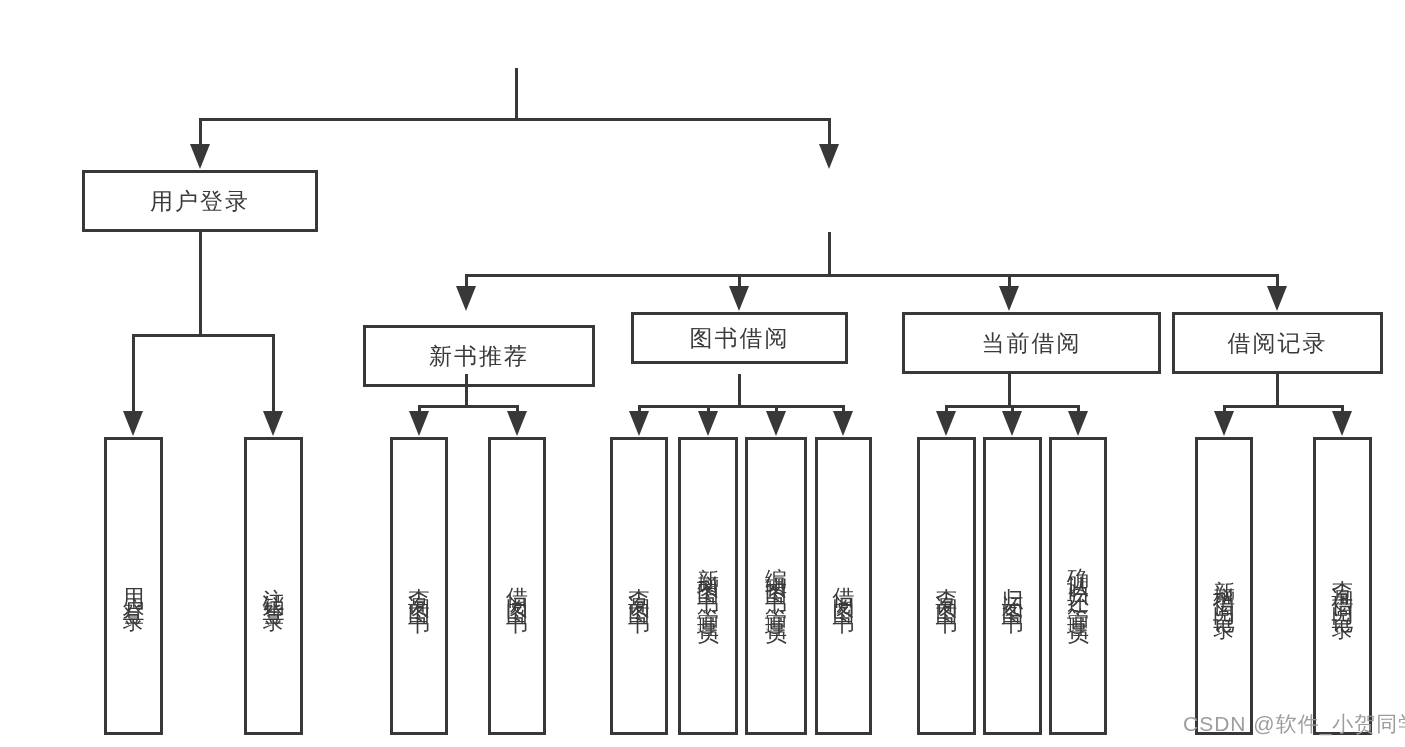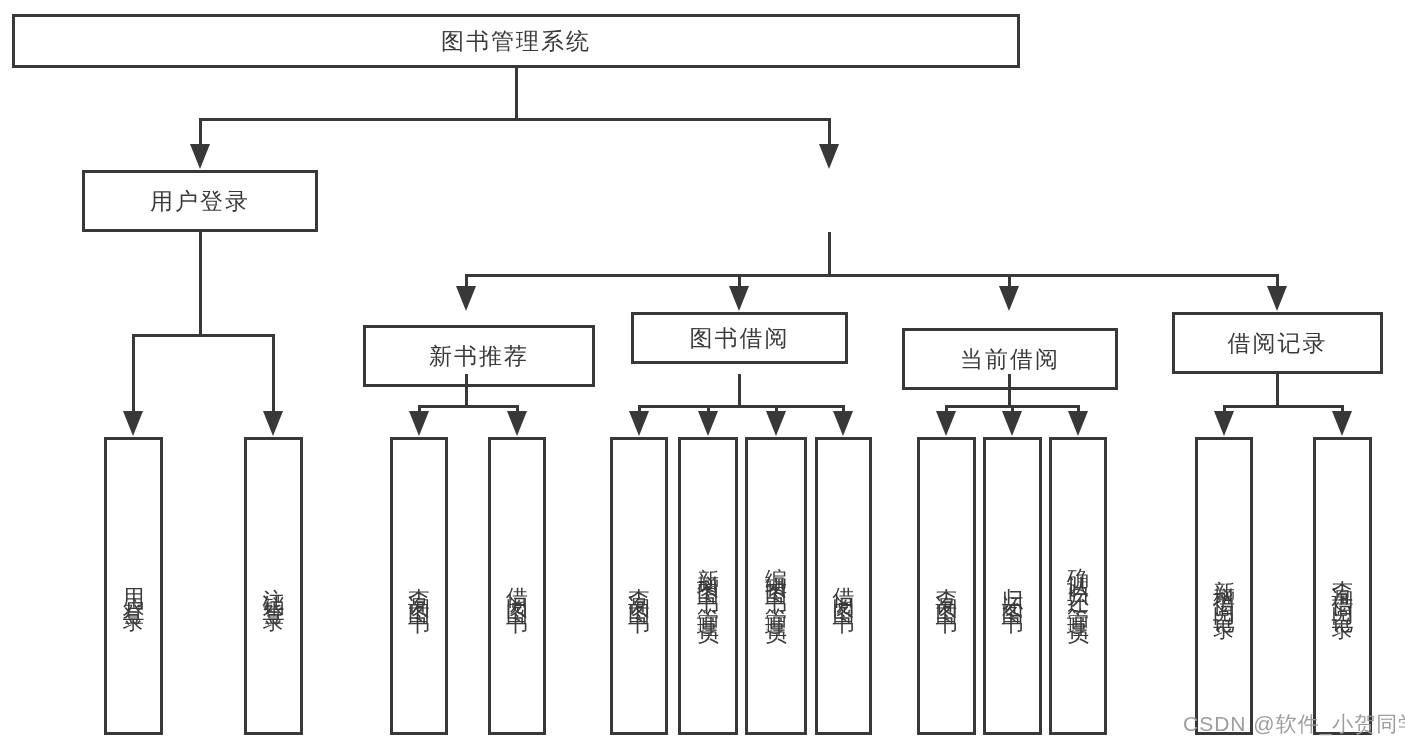--- a/index.html
+++ b/index.html
@@ -54,35 +54,32 @@
     letter-spacing:1px;
     white-space:nowrap;
     z-index:5;
   }
 </style>
 </head>
 <body>
 
 <div id="stage">
 
-  <div class="box hbox" style="left:12px;top:14px;width:1008px;height:54px">
-    <span>图书管理系统</span>
-  </div>
 
   <div class="box hbox" style="left:82px;top:170px;width:236px;height:62px">
     <span>用户登录</span>
   </div>
 
   <div class="box hbox" style="left:363px;top:325px;width:232px;height:62px">
     <span>新书推荐</span>
   </div>
   <div class="box hbox" style="left:631px;top:312px;width:217px;height:52px">
     <span>图书借阅</span>
   </div>
-  <div class="box hbox" style="left:902px;top:328px;width:216px;height:62px">
+  <div class="box hbox" style="left:902px;top:312px;width:259px;height:62px">
     <span>当前借阅</span>
   </div>
   <div class="box hbox" style="left:1172px;top:312px;width:211px;height:62px">
     <span>借阅记录</span>
   </div>
 
   <div class="box leaf" style="left:104px;top:437px;width:59px;height:298px">
     <span class="vtext">用户登录</span>
   </div>
   <div class="box leaf" style="left:244px;top:437px;width:59px;height:298px">

